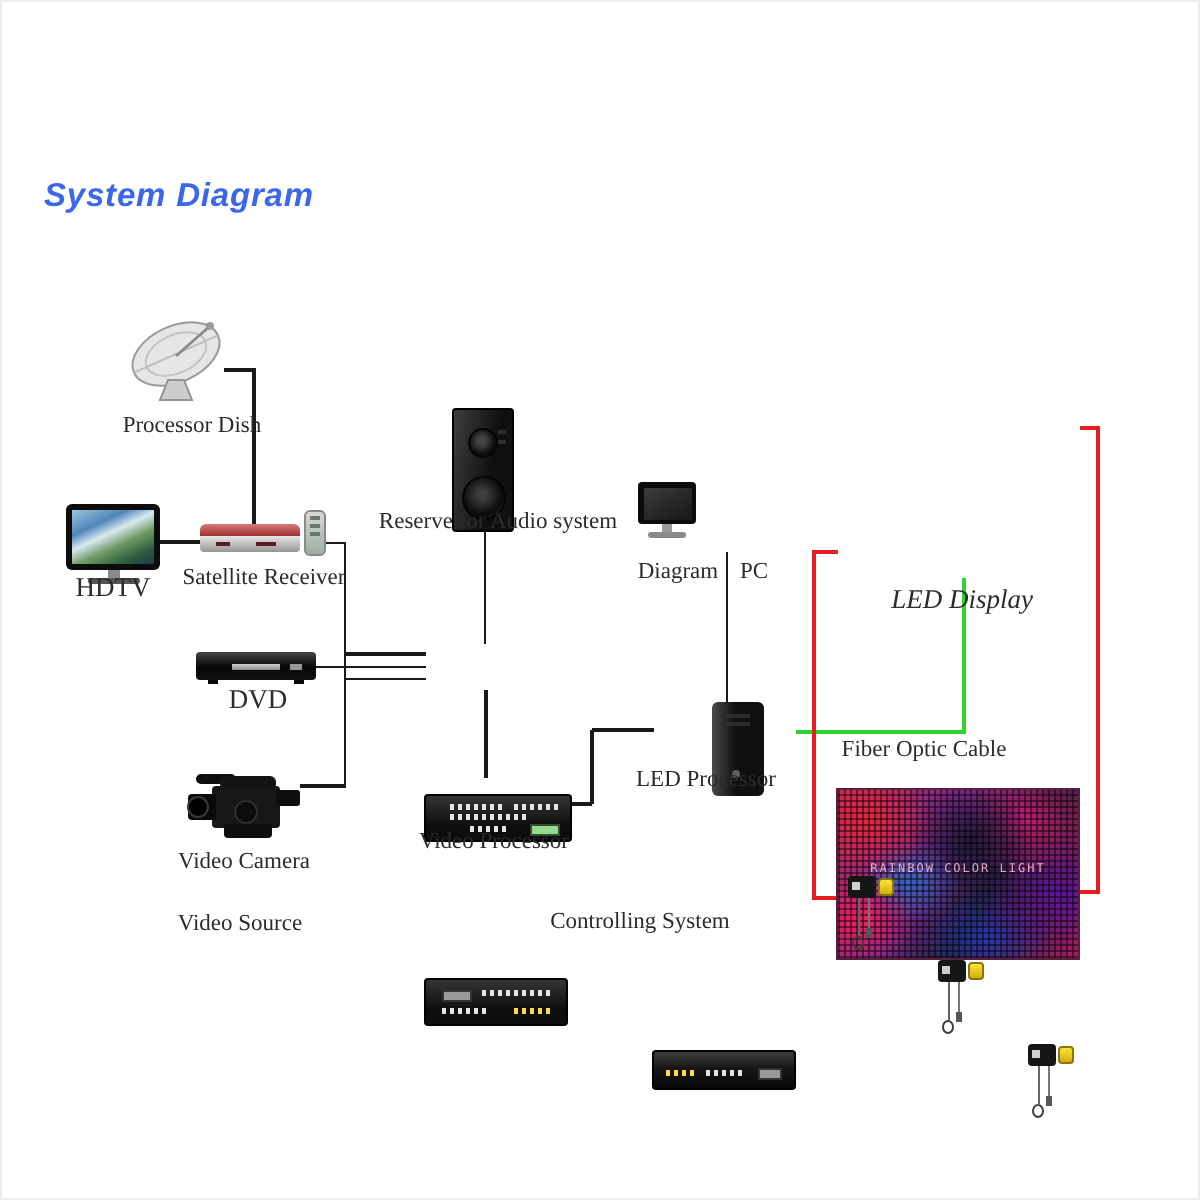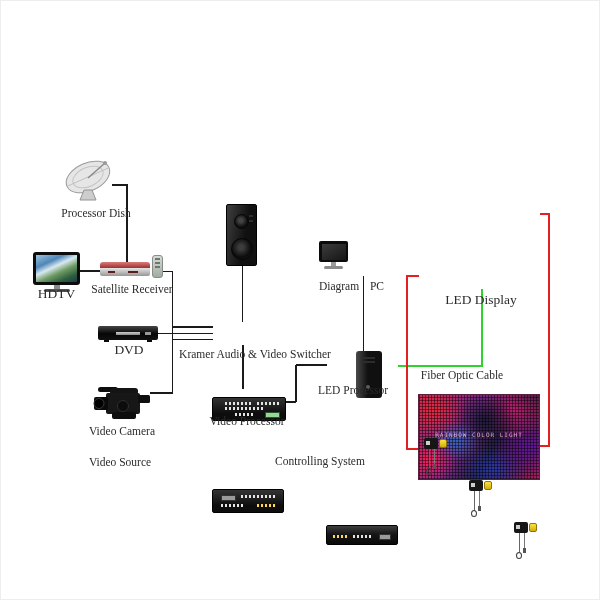--- a/index.html
+++ b/index.html
@@ -86,20 +86,21 @@
   .h-ch2{position:absolute;left:12px;top:13px;width:1px;height:15px;background:#777;}
   .h-hook{position:absolute;left:4px;top:32px;width:6px;height:7px;border:1.6px solid #3e3e3e;border-radius:50%;box-sizing:border-box;}
   .h-wt{position:absolute;left:11px;top:28px;width:3px;height:5px;background:#555;}
   
 </style>
 </head>
 <body>
 
 <div id="canvas">
 
+  <div id="title">System Diagram</div>
 
   <div class="hline" style="left:112px;top:184px;width:15px;"></div>
   <div class="vline" style="left:126px;top:184px;height:79px;"></div>
   <div class="hline" style="left:79px;top:270px;width:22px;"></div>
   <div class="hline" style="left:161px;top:270.5px;width:12px;"></div>
   <div class="vline" style="left:171.5px;top:270.5px;height:123px;"></div>
   <div class="hline" style="left:172px;top:326px;width:41px;"></div>
   <div class="hline" style="left:157px;top:332.5px;width:56px;"></div>
   <div class="hline" style="left:172px;top:338.5px;width:41px;"></div>
   <div class="hline" style="left:150px;top:392px;width:23px;"></div>
@@ -181,29 +182,29 @@
   <div class="lbl" style="left:80px;top:425px;width:84px;">Video Camera</div>
 
   <div class="lbl" style="left:78px;top:456px;width:84px;">Video Source</div>
 
   <div class="dev spk" style="left:226px;top:190px;">
     <div class="spk-mid"></div>
     <div class="spk-woofer"></div>
     <i class="spk-port" style="top:10px;"></i>
     <i class="spk-port" style="top:15px;"></i>
   </div>
+  <div class="lbl" style="left:187px;top:255px;width:124px;">Reserve for Audio system</div>
 
   <div class="dev rack" style="left:212px;top:321px;width:74px;height:24px;">
     <div class="dots" style="left:12px;top:4px;width:26px;"></div>
     <div class="dots" style="left:12px;top:9px;width:40px;"></div>
     <div class="dots" style="left:44px;top:4px;width:22px;"></div>
     <div class="dots" style="left:22px;top:15px;width:18px;"></div>
     <div class="disp-green" style="right:5px;top:14px;width:13px;height:4px;"></div>
   </div>
-  <div class="lbl" style="left:175px;top:348px;width:160px;">Kramer Audio &amp; Video Switcher</div>
 
   <div class="dev rack" style="left:212px;top:389px;width:72px;height:24px;">
     <div class="disp-grey" style="left:8px;top:5px;width:13px;height:4px;"></div>
     <div class="dots" style="left:28px;top:5px;width:34px;"></div>
     <div class="dots" style="left:8px;top:14px;width:24px;"></div>
     <div class="leds-yellow" style="left:44px;top:14px;width:18px;"></div>
   </div>
   <div class="lbl" style="left:197px;top:415px;width:100px;">Video Processor</div>
 
   <div class="lbl" style="left:270px;top:455px;width:100px;">Controlling System</div>
@@ -229,21 +230,21 @@
     <div class="dots" style="left:26px;top:9px;width:20px;"></div>
     <div class="disp-grey" style="right:6px;top:8px;width:10px;height:4px;"></div>
   </div>
   <div class="lbl" style="left:303px;top:384px;width:100px;">LED Processor</div>
 
   <div class="lbl" style="left:411px;top:369px;width:102px;">Fiber Optic Cable</div>
 
   <div class="dev led" style="left:418px;top:203px;">
     <div class="led-text">RAINBOW COLOR LIGHT</div>
   </div>
-  <div class="lbl big" style="left:431px;top:294px;width:100px;">LED Display</div>
+  <div class="lbl big" style="left:431px;top:294px;width:100px;font-style:italic;">LED Display</div>
 
   <div class="dev hoist" style="left:422px;top:159px;">
     <div class="h-motor">
         <i></i>
       </div>
     <div class="h-drum"></div>
     <div class="h-ch1"></div>
       <div class="h-ch2"></div>
     <div class="h-hook"></div>
       <div class="h-wt"></div>

